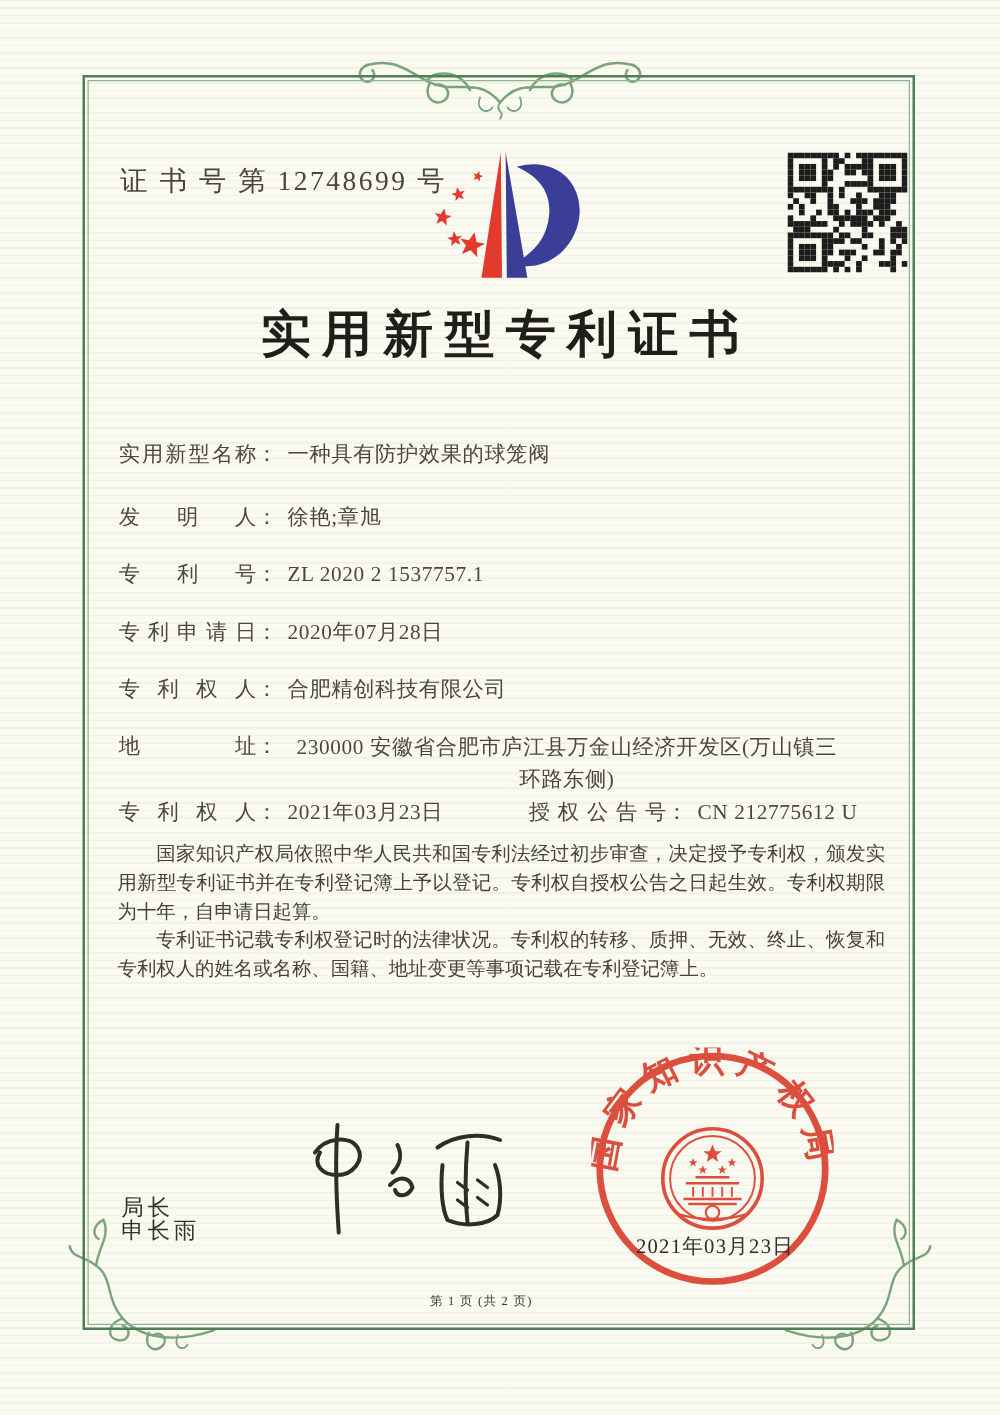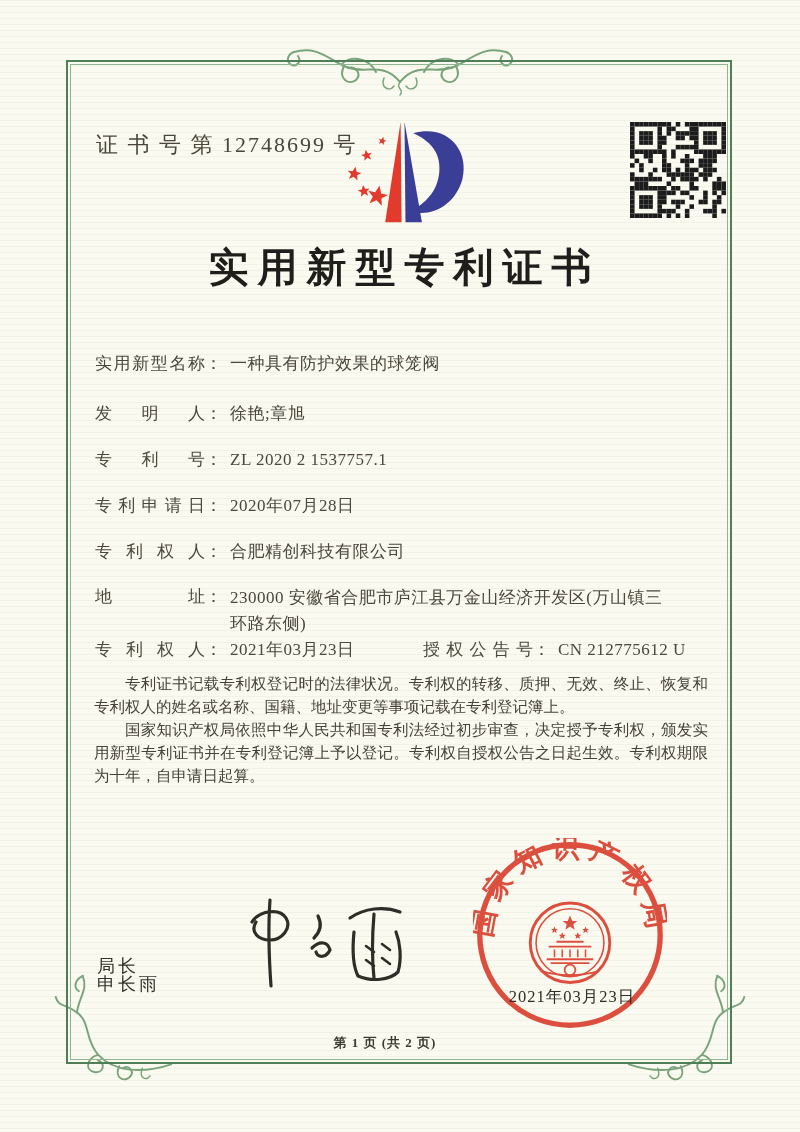--- a/index.html
+++ b/index.html
@@ -15,34 +15,34 @@
   
   #cert-no{left:96px;top:130px;font-size:22px;letter-spacing:2px;color:#4a463c;}
   
   #title{left:0;top:240px;width:800px;text-align:center;font-size:40px;font-weight:700;
          letter-spacing:9px;padding-left:9px;box-sizing:border-box;color:#1f1e1a;}
   
   .row{position:absolute;left:95px;width:625px;font-size:17px;line-height:24px;color:#4b473d;}
   .lbl{display:inline-block;width:110px;text-align:justify;text-align-last:justify;vertical-align:top;}
   .colon{display:inline-block;vertical-align:top;}
   .val{display:inline-block;margin-left:8px;vertical-align:top;letter-spacing:0.5px;}
-  .val.wrap{width:447px;line-height:26px;}
+  .val.wrap{width:447px;line-height:26px;text-align:center;}
   .grp1{display:inline-block;width:328px;}
   
   #paras{left:94px;top:672px;width:614px;font-size:15.5px;line-height:23px;text-align:justify;color:#46423a;}
   #paras p{margin:0;text-indent:2em;}
   
   #signer-title{left:97px;top:925px;font-size:18px;letter-spacing:3px;font-family:"Liberation Sans","DejaVu Sans",sans-serif;color:#33322c;margin-top:29px;}
   #signer-name{left:97px;top:972px;font-size:18px;letter-spacing:3px;font-family:"Liberation Sans","DejaVu Sans",sans-serif;color:#33322c;}
   #signature{left:222px;top:888px;}
   
   #seal{left:473px;top:838px;width:194px;height:194px;opacity:0.92;}
   #seal-date{left:477px;top:986px;width:190px;text-align:center;font-size:16.5px;letter-spacing:1px;color:#2e2d28;z-index:5;}
   
-  #page-note{left:0;top:1034px;width:770px;text-align:center;font-size:13px;color:#3c3a32;letter-spacing:1px;font-weight:bold;}
+  #page-note{left:0;top:1034px;width:770px;text-align:center;font-size:10px;color:#3c3a32;letter-spacing:1px;}
   #back-note{left:0;top:1082px;width:800px;text-align:center;font-size:15px;color:#54503d;letter-spacing:3px;}
   svg{display:block;}
 </style>
 </head>
 <body>
 
 <div id="page">
 
   <svg class="abs" style="left:280px;top:28px" width="240" height="70" viewBox="0 0 240 70">
     <g stroke="#79a47b" stroke-width="2" fill="none" stroke-linecap="round">
@@ -357,22 +357,22 @@
     <span class="lbl">专利权人</span><span class="colon">：</span><span class="val">合肥精创科技有限公司</span>
   </div>
   <div class="row" style="top:585px">
     <span class="lbl">地址</span><span class="colon">：</span><span class="val wrap">230000 安徽省合肥市庐江县万金山经济开发区(万山镇三环路东侧)</span>
   </div>
   <div class="row" style="top:638px">
     <span class="grp1"><span class="lbl">专利权人</span><span class="colon">：</span><span class="val">2021年03月23日</span></span><span><span class="lbl">授权公告号</span><span class="colon">：</span><span class="val">CN 212775612 U</span></span>
   </div>
 
   <div id="paras" class="abs">
+    <p>国家知识产权局依照中华人民共和国专利法经过初步审查，决定授予专利权，颁发实用新型专利证书并在专利登记簿上予以登记。专利权自授权公告之日起生效。专利权期限为十年，自申请日起算。</p>
     <p>专利证书记载专利权登记时的法律状况。专利权的转移、质押、无效、终止、恢复和专利权人的姓名或名称、国籍、地址变更等事项记载在专利登记簿上。</p>
-    <p>国家知识产权局依照中华人民共和国专利法经过初步审查，决定授予专利权，颁发实用新型专利证书并在专利登记簿上予以登记。专利权自授权公告之日起生效。专利权期限为十年，自申请日起算。</p>
   </div>
 
   <div id="signer-title" class="abs">局长</div>
   <div id="signer-name" class="abs">申长雨</div>
 
   <svg id="signature" class="abs" width="200" height="110" viewBox="0 0 200 110">
     <g stroke="#2f2d28" stroke-width="3.2" fill="none" stroke-linecap="round" stroke-linejoin="round">
       <path d="M30,34 C38,22 58,20 64,30 C70,40 60,52 48,52 C36,52 28,44 34,34"></path>
       <path d="M48,12 C46,40 47,70 49,98"></path>
       <path d="M96,28 C100,36 98,44 92,50"></path>

